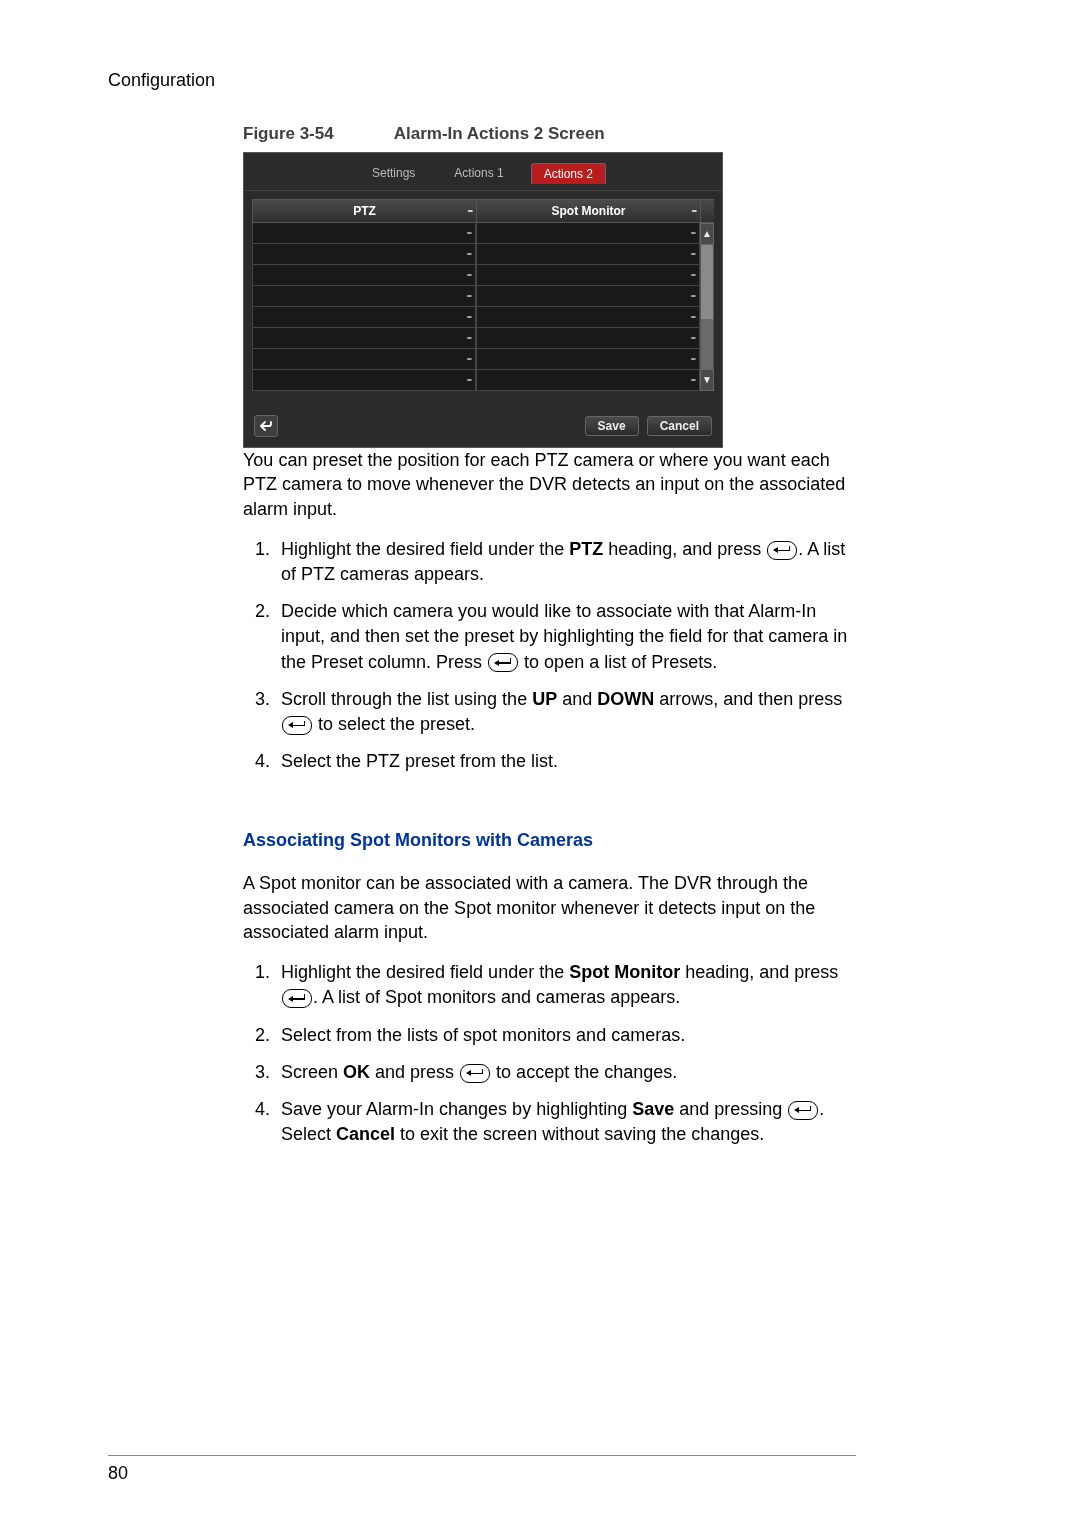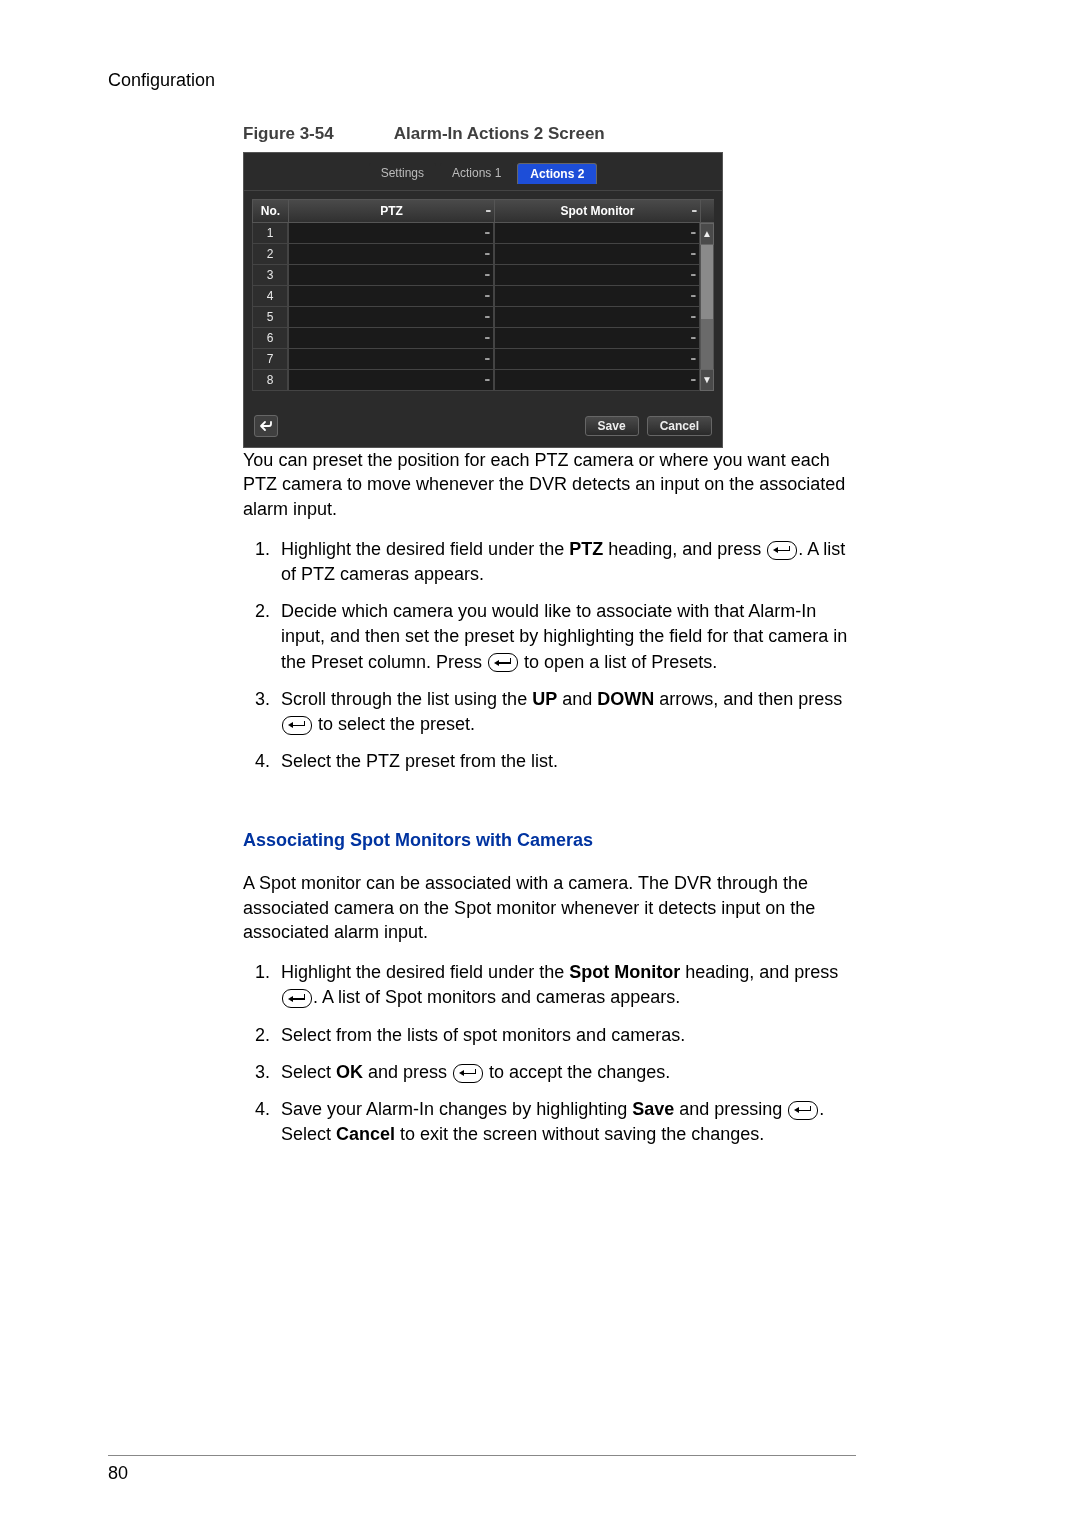--- a/index.html
+++ b/index.html
@@ -47,39 +47,39 @@
     background: linear-gradient(#3a3a3a,#262626);
     padding:4px 10px;
     font-size:13px;
     color:#fff;
     border-bottom:1px solid #555;
   }
   .tabs-row {
     display:flex;
     justify-content:center;
     padding:10px 0 6px 0;
-    gap:0;
+    gap:11px;
     border-bottom:1px solid #444;
     background:#2b2b2b;
   }
   .tab {
     padding:3px 12px;
     font-size:12px;
     color:#bbb;
     background:#2b2b2b;
     border-top-left-radius:3px;
     border-top-right-radius:3px;
     margin:0 2px;
   }
   .tab.active {
     color:#fff;
-    background:#1d4ed8;
+    background:#b91c1c;
     border:1px solid #666;
     border-bottom:none;
-    font-weight:bold;
+    font-weight:normal;
   }
   .grid-wrap {
     padding:8px 8px 0 8px;
     position:relative;
   }
   .grid {
     display:flex;
   }
   .col-no { width:36px; }
   .col-ptz { flex:1; }
@@ -256,31 +256,20 @@
   </div>
 
   <div class="shot">
     <div class="tabs-row">
       <div class="tab">Settings</div>
       <div class="tab">Actions 1</div>
       <div class="tab active">Actions 2</div>
     </div>
     <div class="grid-wrap">
       <div class="grid">
-        <div class="col-no">
-          <div class="hd">No.</div>
-          <div class="cell">1</div>
-          <div class="cell">2</div>
-          <div class="cell">3</div>
-          <div class="cell">4</div>
-          <div class="cell">5</div>
-          <div class="cell">6</div>
-          <div class="cell">7</div>
-          <div class="cell">8</div>
-        </div>
         <div class="col-ptz">
           <div class="hd hd-dots">PTZ</div>
           <div class="cell cell-dots"></div>
           <div class="cell cell-dots"></div>
           <div class="cell cell-dots"></div>
           <div class="cell cell-dots"></div>
           <div class="cell cell-dots"></div>
           <div class="cell cell-dots"></div>
           <div class="cell cell-dots"></div>
           <div class="cell cell-dots"></div>
@@ -342,21 +331,21 @@
   <div class="section-title">Associating Spot Monitors with Cameras</div>
   <p class="para">A Spot monitor can be associated with a camera. The DVR through the associated camera on the Spot monitor whenever it detects input on the associated alarm input.</p>
   <ol class="steps">
     <li>
       <span>Highlight the desired field under the </span><span class="bold">Spot Monitor</span><span> heading, and press </span><span class="enter-key">
           <span class="bar"></span>
         </span><span>. A list of Spot monitors and cameras appears.</span>
     </li>
     <li>Select from the lists of spot monitors and cameras.</li>
     <li>
-      <span>Select </span><span class="bold">OK</span><span> and press </span><span class="enter-key">
+      <span>Screen </span><span class="bold">OK</span><span> and press </span><span class="enter-key">
           <span class="bar"></span>
         </span><span> to accept the changes.</span>
     </li>
     <li>
       <span>Save your Alarm-In changes by highlighting </span><span class="bold">Save</span><span> and pressing </span><span class="enter-key">
           <span class="bar"></span>
         </span><span>. Select </span><span class="bold">Cancel</span><span> to exit the screen without saving the changes.</span>
     </li>
   </ol>
 

